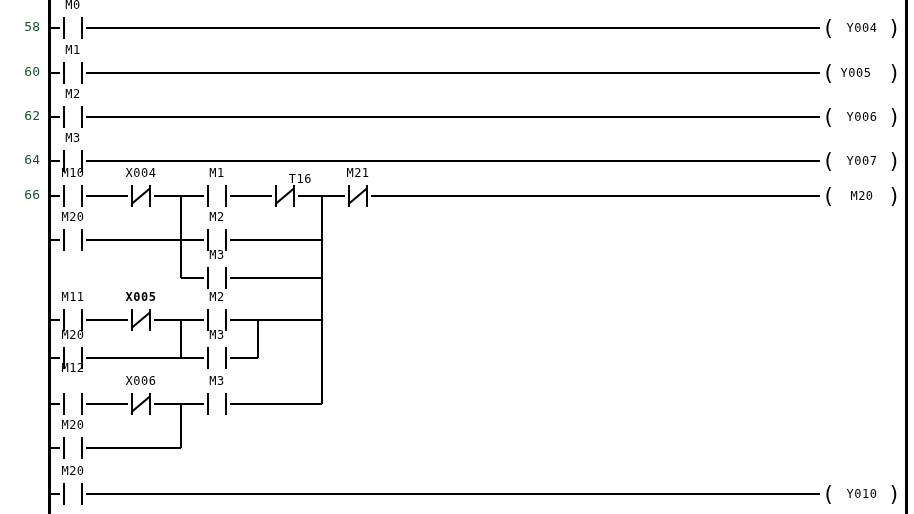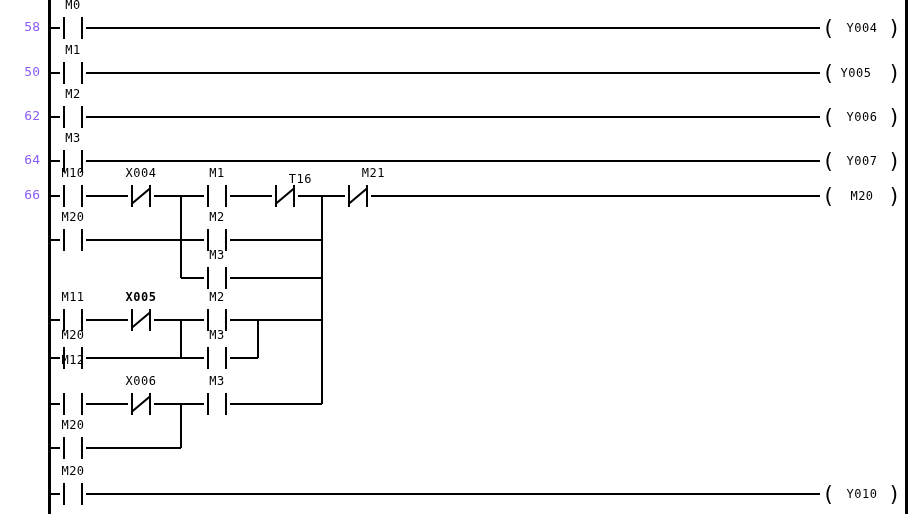--- a/index.html
+++ b/index.html
@@ -10,21 +10,21 @@
     font-family:"DejaVu Sans Mono","Liberation Mono",monospace;
     overflow:hidden;
   }
   .wire{position:absolute;background:#000000;}
   .h{height:2px;}
   .v{width:2px;}
   .rail{position:absolute;background:#000000;width:3px;}
   .stepnum{
     position:absolute;
     font-size:13px;
-    color:#8b5cf6;
+    color:#14532d;
     text-align:right;
     letter-spacing:0px;
     white-space:nowrap;
   }
   .contact{position:absolute;width:26px;height:22px;}
   .contact .bar{position:absolute;top:0;width:2px;height:22px;background:#000000;}
   .contact .bl{left:3px;}
   .contact .br{left:21px;}
   .contact .slash{
     position:absolute;
@@ -59,21 +59,21 @@
 </head>
 <body>
 
 <div id="ladder">
 
   <div class="rail" id="left-rail" style="left: 48px; top: 0px; height: 514px;"></div>
   <div class="rail" id="right-rail" style="left: 905px; top: 0px; height: 514px;"></div>
 
   <div id="layer">
       <div class="stepnum" style="left: 6px; top: 19px; width: 34px;">58</div>
-      <div class="stepnum" style="left: 6px; top: 64px; width: 34px;">50</div>
+      <div class="stepnum" style="left: 6px; top: 64px; width: 34px;">60</div>
       <div class="stepnum" style="left: 6px; top: 108px; width: 34px;">62</div>
       <div class="stepnum" style="left: 6px; top: 152px; width: 34px;">64</div>
       <div class="stepnum" style="left: 6px; top: 187px; width: 34px;">66</div>
       <div class="stepnum" style="left: 6px; top: 485px; width: 34px; margin-top: 30px;">88</div>
       <div class="wire h" style="left: 48px; top: 27px; width: 12px;"></div>
       <div class="contact" style="left: 60px; top: 17px;">
         <div class="bar bl"></div>
         <div class="bar br"></div>
       </div>
       <div class="lbl" style="left: 46px; top: -2px; width: 54px; text-align: center;">M0</div>
@@ -189,21 +189,21 @@
         </svg>
       </div>
       <div class="lbl" style="left: 258px; top: 172px; width: 54px; text-align: right;">T16</div>
       <div class="contact" style="left: 345px; top: 185px;">
         <div class="bar bl"></div>
         <div class="bar br"></div>
         <svg class="slash" viewBox="0 0 22 24" width="22" height="24">
           <line x1="1.5" y1="20" x2="20.5" y2="4" stroke="#000" stroke-width="2"></line>
         </svg>
       </div>
-      <div class="lbl" style="left: 331px; top: 166px; width: 54px; text-align: right;">M21</div>
+      <div class="lbl" style="left: 331px; top: 166px; width: 54px; text-align: center;">M21</div>
       <div class="contact" style="left: 60px; top: 229px;">
         <div class="bar bl"></div>
         <div class="bar br"></div>
       </div>
       <div class="lbl" style="left: 46px; top: 210px; width: 54px; text-align: center;">M20</div>
       <div class="contact" style="left: 204px; top: 229px;">
         <div class="bar bl"></div>
         <div class="bar br"></div>
       </div>
       <div class="lbl" style="left: 190px; top: 210px; width: 54px; text-align: center;">M2</div>
@@ -237,21 +237,21 @@
       <div class="lbl" style="left: 46px; top: 328px; width: 54px; text-align: center;">M20</div>
       <div class="contact" style="left: 204px; top: 347px;">
         <div class="bar bl"></div>
         <div class="bar br"></div>
       </div>
       <div class="lbl" style="left: 190px; top: 328px; width: 54px; text-align: center;">M3</div>
       <div class="contact" style="left: 60px; top: 393px;">
         <div class="bar bl"></div>
         <div class="bar br"></div>
       </div>
-      <div class="lbl" style="left: 46px; top: 353px; width: 54px; text-align: center;">M12</div>
+      <div class="lbl" style="left: 46px; top: 361px; width: 54px; text-align: center;">M12</div>
       <div class="contact" style="left: 128px; top: 393px;">
         <div class="bar bl"></div>
         <div class="bar br"></div>
         <svg class="slash" viewBox="0 0 22 24" width="22" height="24">
           <line x1="1.5" y1="20" x2="20.5" y2="4" stroke="#000" stroke-width="2"></line>
         </svg>
       </div>
       <div class="lbl" style="left: 114px; top: 374px; width: 54px; text-align: center;">X006</div>
       <div class="contact" style="left: 204px; top: 393px;">
         <div class="bar bl"></div>

